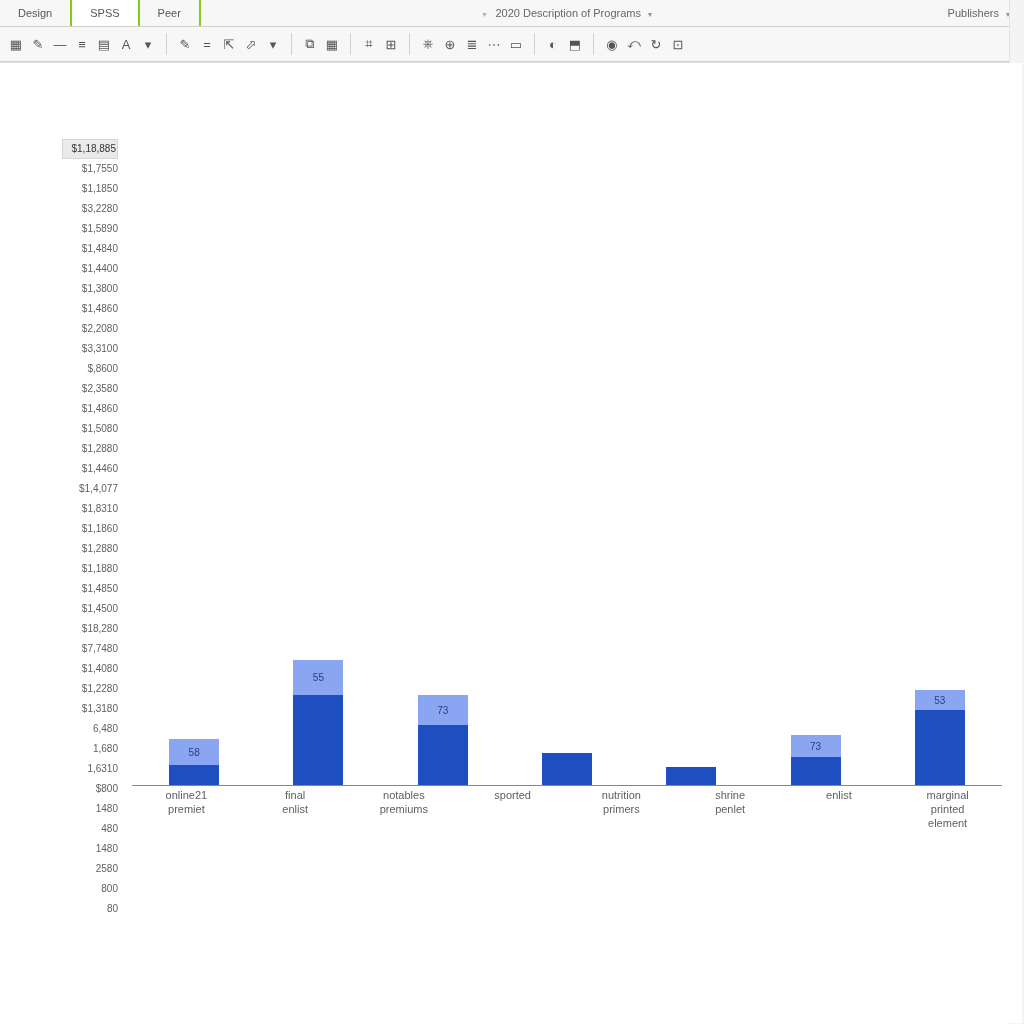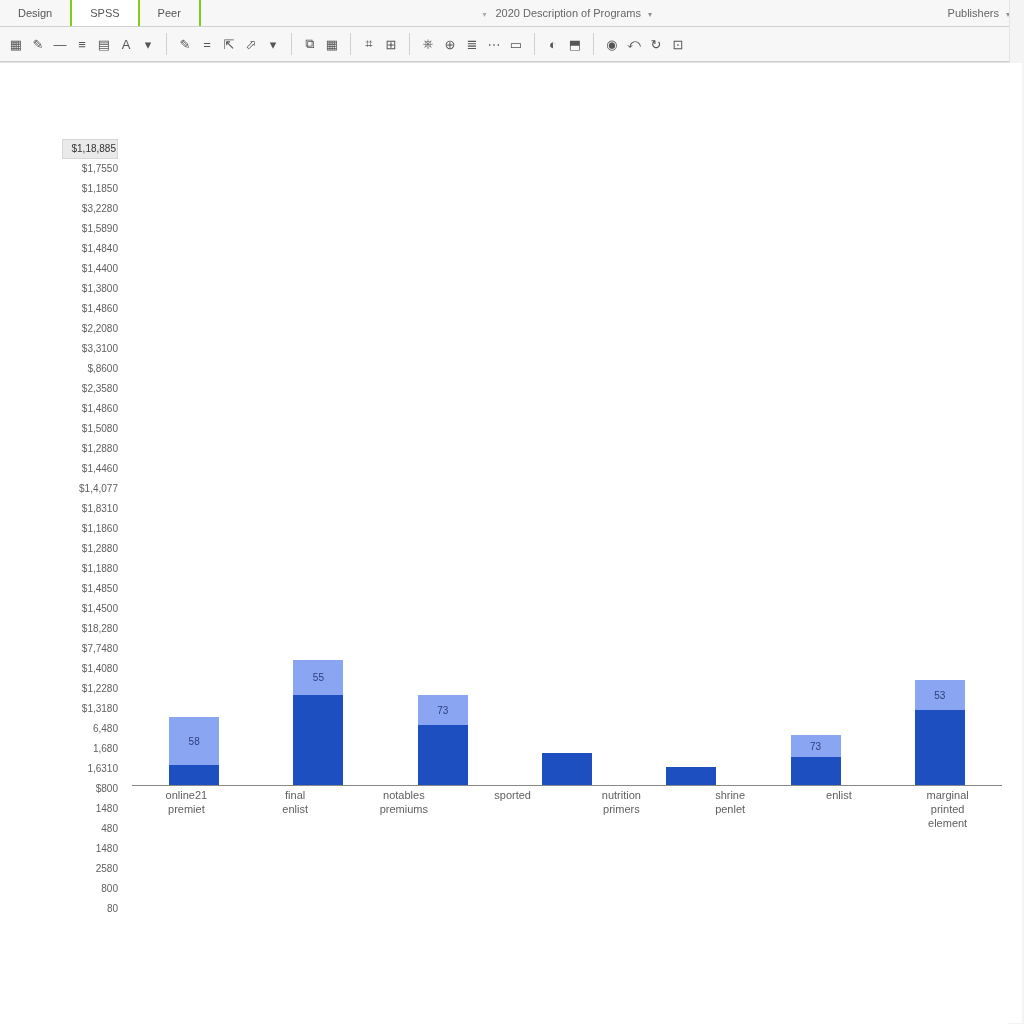--- a/index.html
+++ b/index.html
@@ -286,21 +286,21 @@
         <div class="ylbl">1480</div>
         <div class="ylbl">2580</div>
         <div class="ylbl">800</div>
         <div class="ylbl">80</div>
       </div>
 
     <div class="plot">
       <div class="bars" id="bars">
           <div class="barcell">
             <div class="barstack">
-              <div class="upper" style="height: 48px;">58</div>
+              <div class="upper" style="height: 26px;">58</div>
               <div class="lower" style="height: 19.9467px;"></div>
             </div>
           </div>
           <div class="barcell">
             <div class="barstack">
               <div class="upper" style="height: 34.9067px;">55</div>
               <div class="lower" style="height: 89.76px;"></div>
             </div>
           </div>
           <div class="barcell">
@@ -320,21 +320,21 @@
             </div>
           </div>
           <div class="barcell">
             <div class="barstack">
               <div class="upper" style="height: 21.9413px;">73</div>
               <div class="lower" style="height: 27.9253px;"></div>
             </div>
           </div>
           <div class="barcell">
             <div class="barstack">
-              <div class="upper" style="height: 30px; margin-top: 7px;">53</div>
+              <div class="upper" style="height: 20px; margin-top: 7px;">53</div>
               <div class="lower" style="height: 74.8px;"></div>
             </div>
           </div>
         </div>
       <div class="baseline"></div>
       <div class="xaxis" id="xaxis">
           <div class="xcat">online21<br>premiet</div>
           <div class="xcat">final<br>enlist</div>
           <div class="xcat">notables<br>premiums</div>
           <div class="xcat">sported</div>

